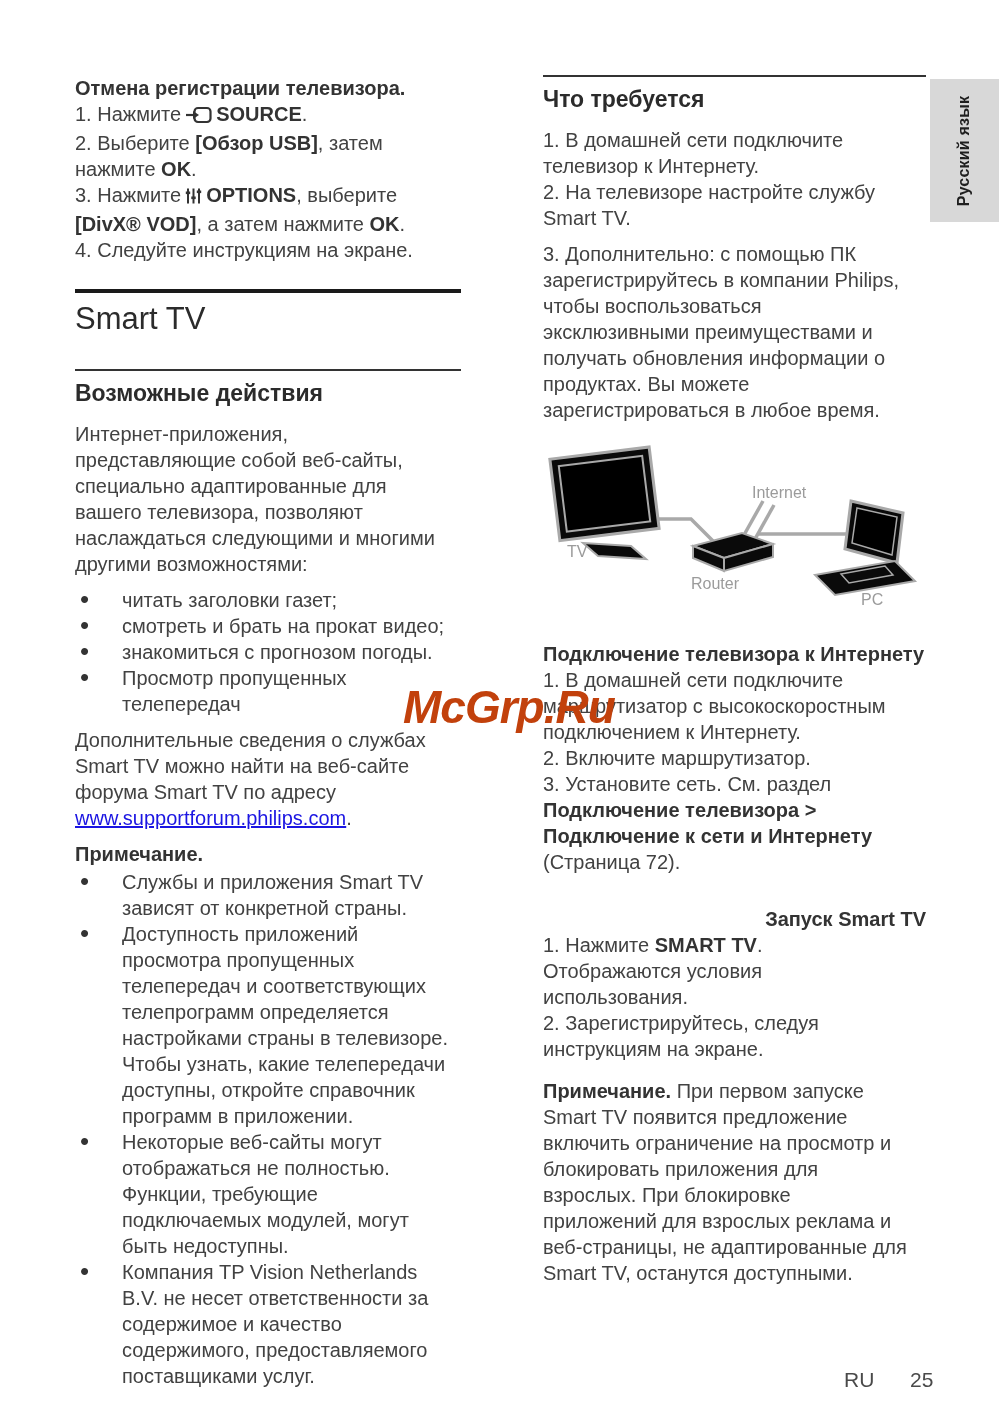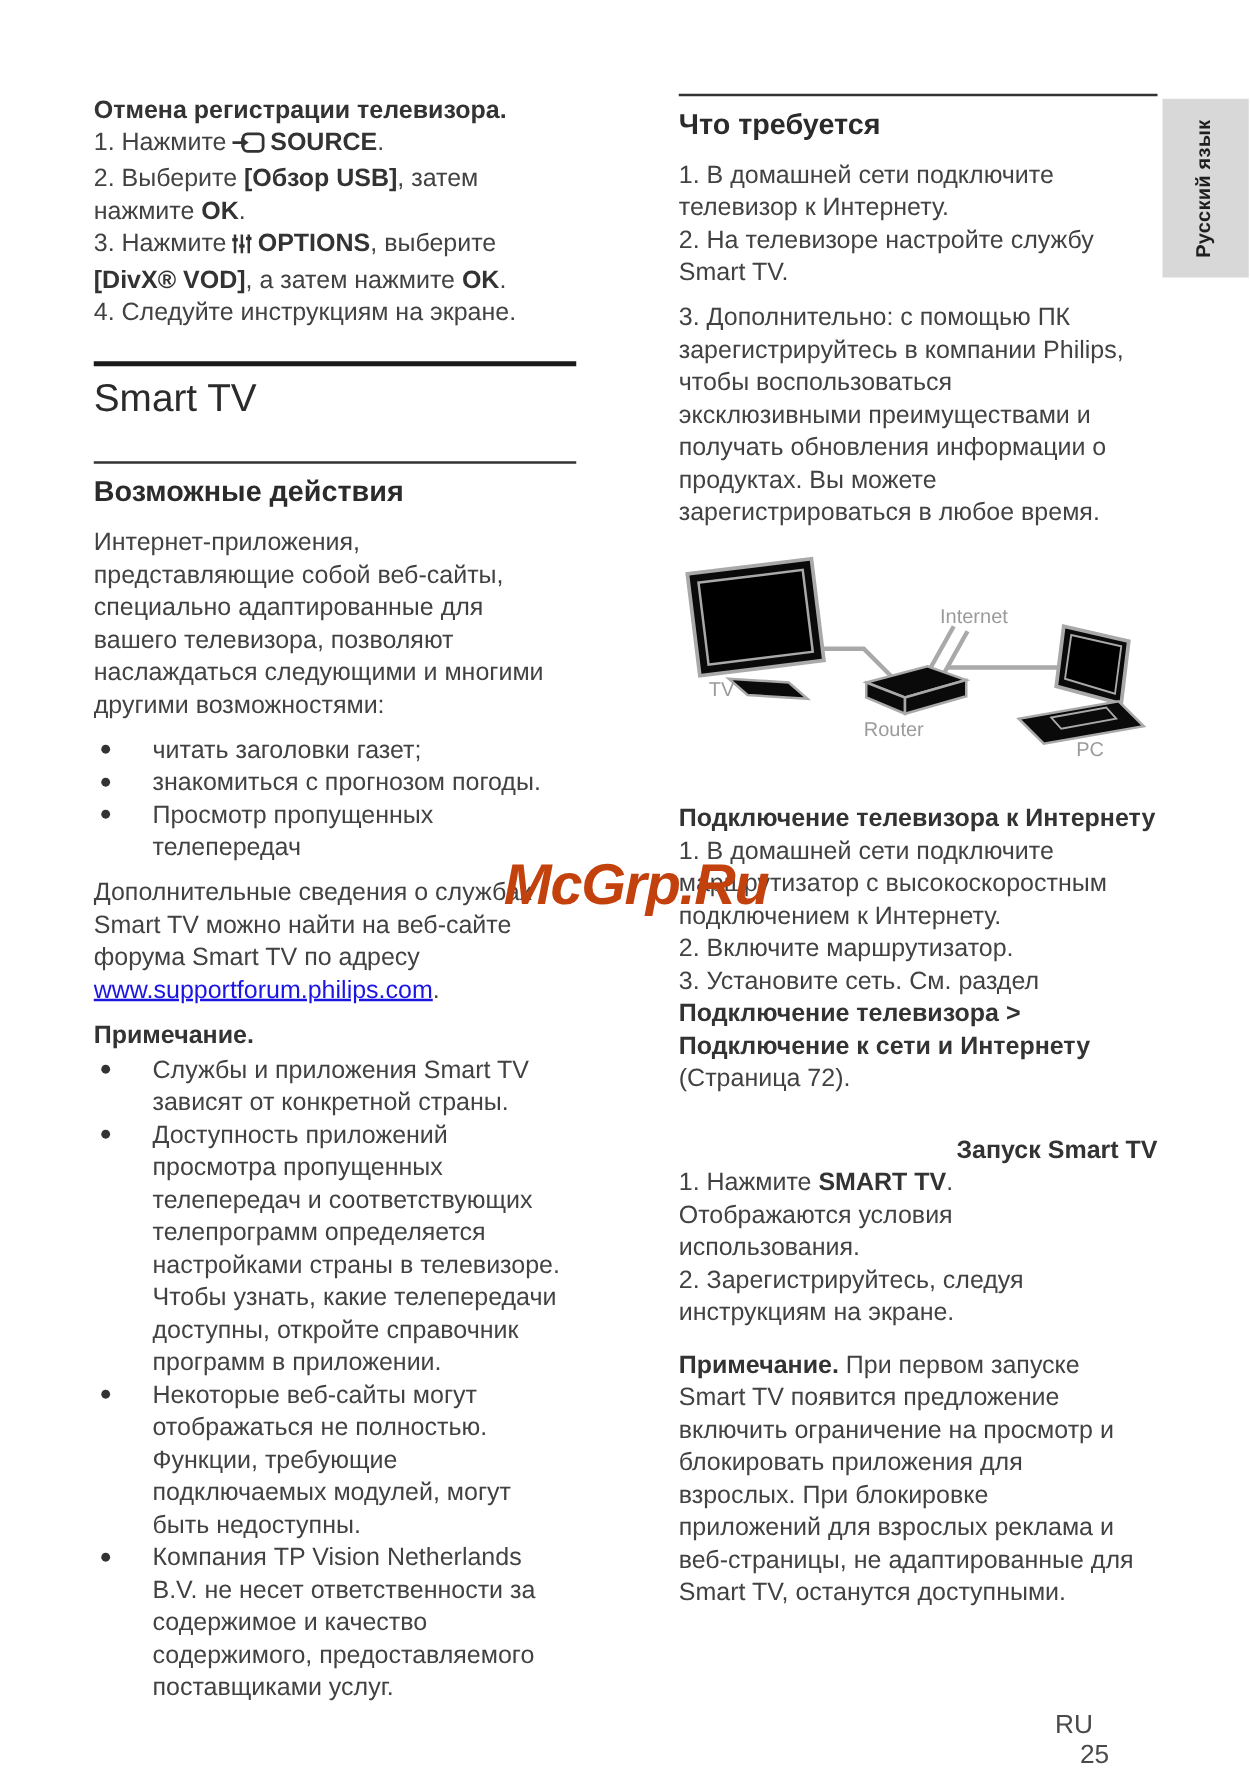--- a/index.html
+++ b/index.html
@@ -31,21 +31,21 @@
   }
   .lang-tab span{
     transform:rotate(-90deg);white-space:nowrap;font-size:16px;font-weight:bold;color:#1f1f1f;letter-spacing:0.2px;
   }
   .watermark{
     position:absolute;left:403px;top:680px;font-size:46px;font-weight:bold;font-style:italic;
     color:#c2410c;letter-spacing:-1px;white-space:nowrap;z-index:5;
   }
   .footer{position:absolute;top:1368px;left:0;width:1000px;font-size:21px;color:#4a4a4a;}
   .footer .lang{position:absolute;left:844px;}
-  .footer .pagenum{position:absolute;left:864px;margin-top:24px;}
+  .footer .pagenum{position:absolute;left:910px;}
 </style>
 </head>
 <body>
 
 <div class="page">
 
   <div class="col col-left">
     <div class="steps">
       <p class="subhead">Отмена регистрации телевизора.</p>
       <p><span>1. Нажмите</span><span class="icon-inline"><svg width="27" height="18" viewBox="0 0 27 18">
@@ -72,20 +72,21 @@
     <hr class="rule-thick">
     <h1 class="chapter-title">Smart TV</h1>
     <div class="h-gap"></div>
     <hr class="rule-thin">
     <h2 class="section-title">Возможные действия</h2>
 
     <p>Интернет-приложения, представляющие собой веб-сайты, специально адаптированные для вашего телевизора, позволяют наслаждаться следующими и многими другими возможностями:</p>
 
     <ul class="plain">
       <li>читать заголовки газет;</li>
+      <li>смотреть и брать на прокат видео;</li>
       <li>знакомиться с прогнозом погоды.</li>
       <li>Просмотр пропущенных телепередач</li>
     </ul>
 
     <p><span>Дополнительные сведения о службах Smart TV можно найти на веб-сайте форума Smart TV по адресу </span><a href="#" class="doclink">www.supportforum.philips.com</a><span>.</span></p>
 
     <p class="subhead">Примечание.</p>
     <ul class="plain">
       <li>Службы и приложения Smart TV зависят от конкретной страны.</li>
       <li>Доступность приложений просмотра пропущенных телепередач и соответствующих телепрограмм определяется настройками страны в телевизоре. Чтобы узнать, какие телепередачи доступны, откройте справочник программ в приложении.</li>

